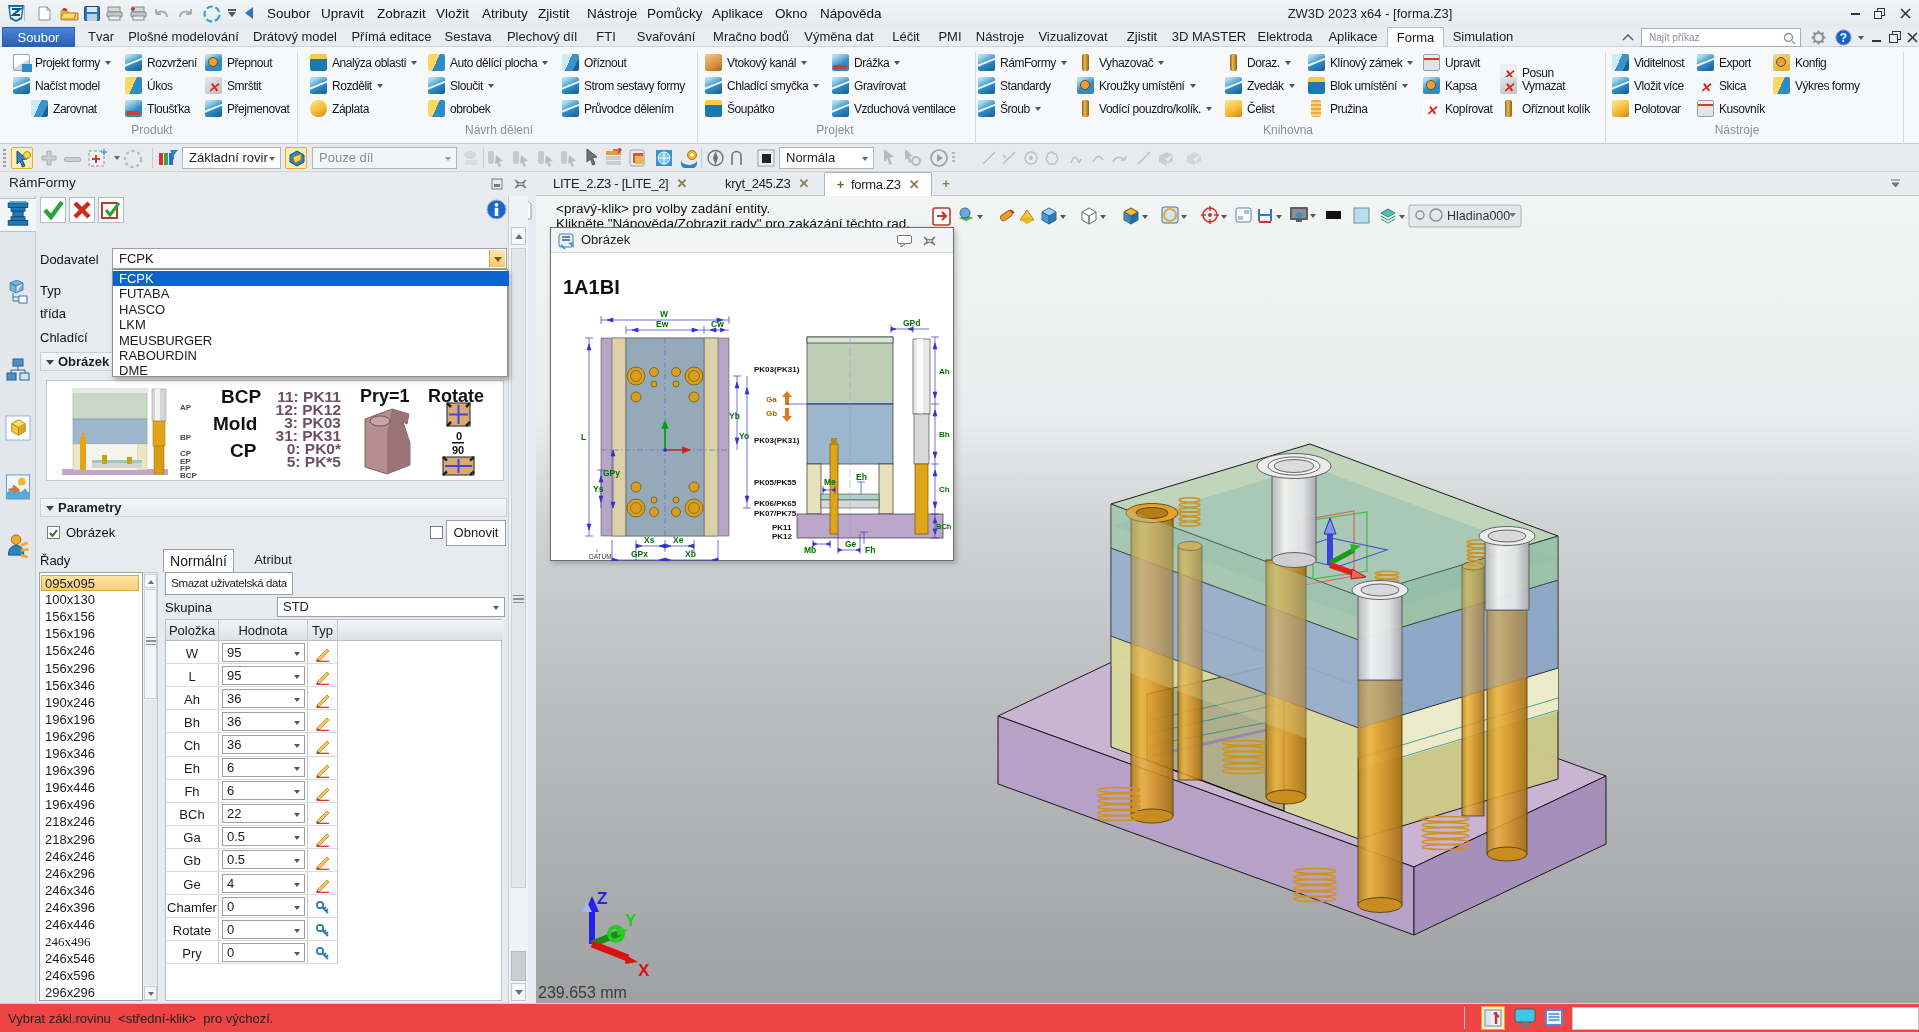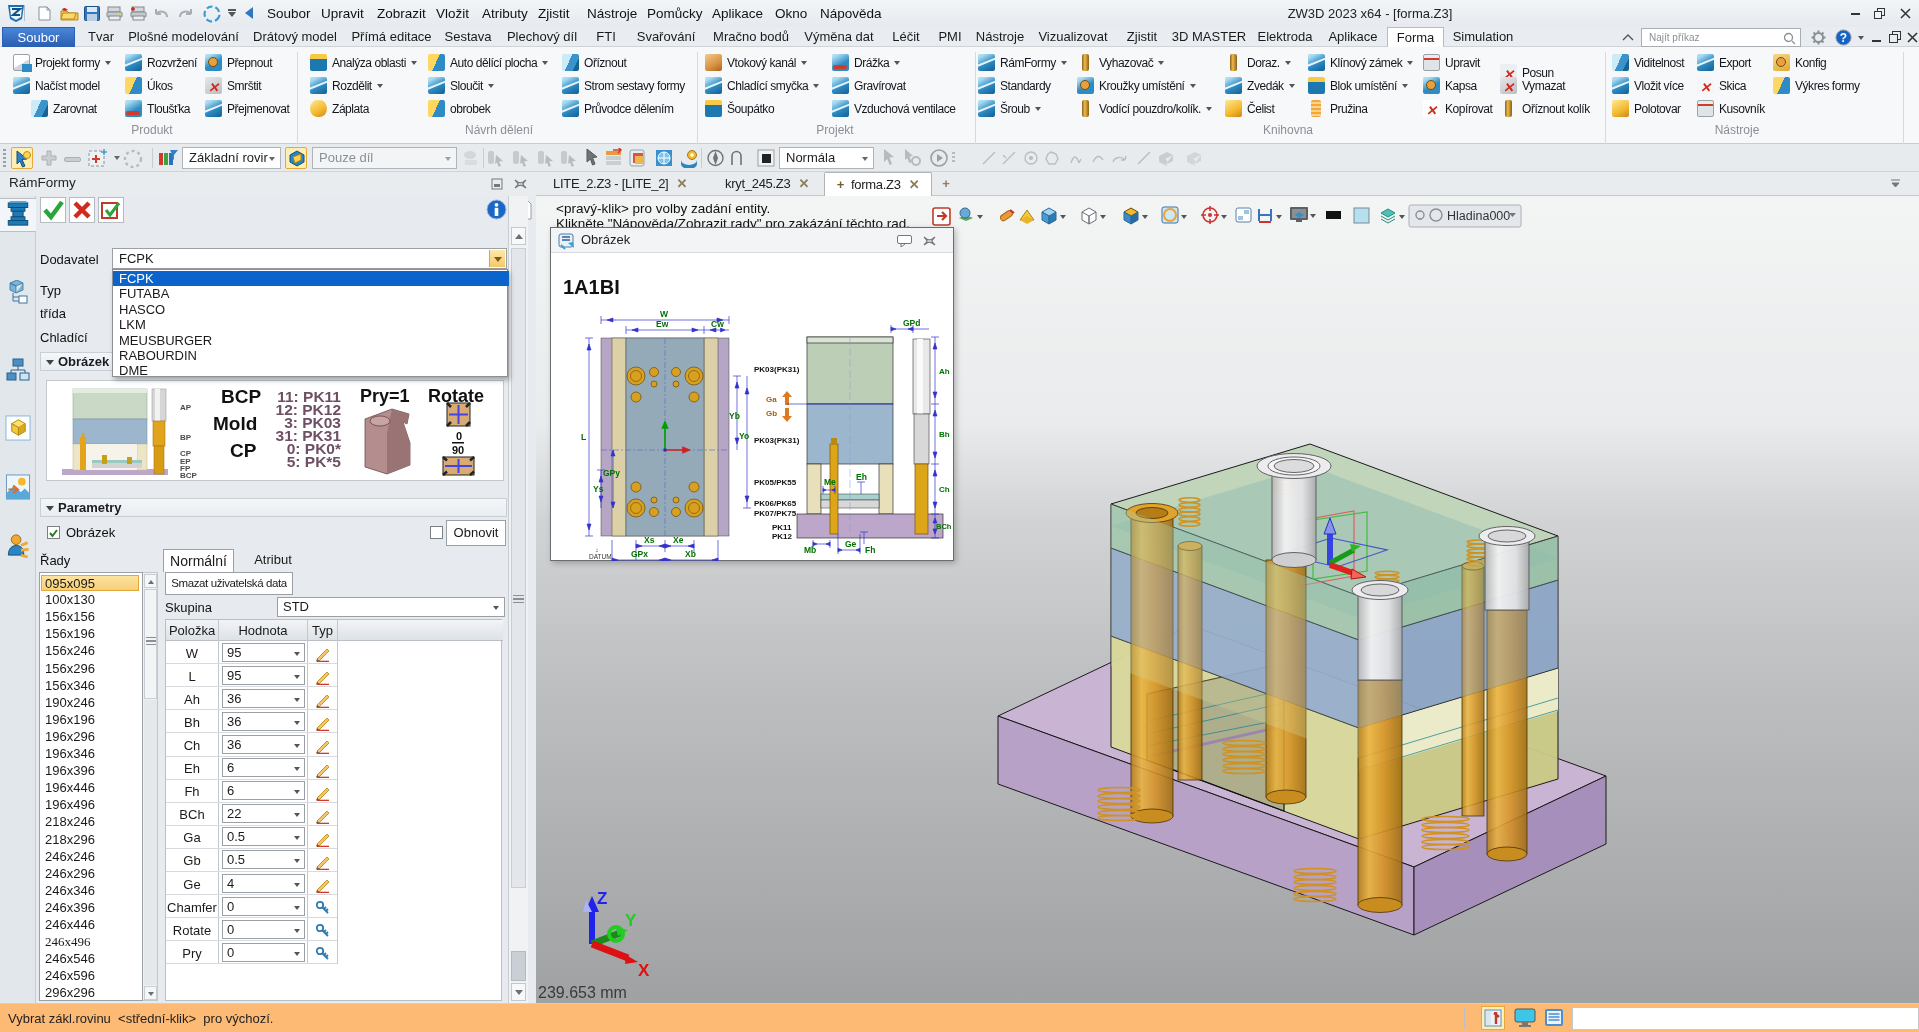--- a/index.html
+++ b/index.html
@@ -62,21 +62,21 @@
 .btn24{position:absolute;width:26px;height:26px;background:#fff;border:1px solid #b6bbc1;}
 .flabel{position:absolute;left:40px;font-size:13px;color:#111;}
 .scroll{position:absolute;background:#f0f2f4;border-left:1px solid #c8cdd2;}
 
 #viewport{left:536px;top:196px;width:1383px;height:807px;background:linear-gradient(#f3f4f4 0%,#eaebec 28%,#d2d3d4 40%,#bebfc1 60%,#a0a1a3 100%);}
 #prompt1,#prompt2{position:absolute;left:20px;font-size:13.5px;color:#111;}
 
 #imgwin{position:absolute;left:14px;top:31px;width:404px;height:334px;background:#fff;border:1px solid #6a6d70;box-shadow:2px 2px 6px rgba(0,0,0,.25);}
 #imgwin .wtitle{height:25px;background:#f2f4f6;border-bottom:1px solid #d8dbde;font-size:13px;color:#222;line-height:24px;padding-left:30px;}
 
-#statusbar{left:0;top:1003px;width:1919px;height:29px;background:#fdba74;border-top:1px solid #cdd1d5;font-size:13px;color:#222;}
+#statusbar{left:0;top:1003px;width:1919px;height:29px;background:#ef4444;border-top:1px solid #cdd1d5;font-size:13px;color:#222;}
 </style></head>
 <body>
 <div class="abs" id="titlebar">
   <svg class="abs" style="left:5px;top:3px" width="22" height="21" viewBox="0 0 22 21">
       <path d="M3 2 L19 2 L17 16 L11 19 L5 16 Z" fill="#1b6fb5"></path>
       <path d="M5 4 L17 4 L16 14 L11 17 L6 14 Z" fill="#e8f2fa"></path>
       <path d="M7 6 L15 6 L8 12 L15 12" stroke="#14507e" stroke-width="2" fill="none"></path>
     </svg>
   <div class="abs" style="left:24px;top:5px;width:1px;height:16px;background:#b9bfc6"></div>
   <svg class="abs" style="left:38px;top:6px" width="13" height="15">

